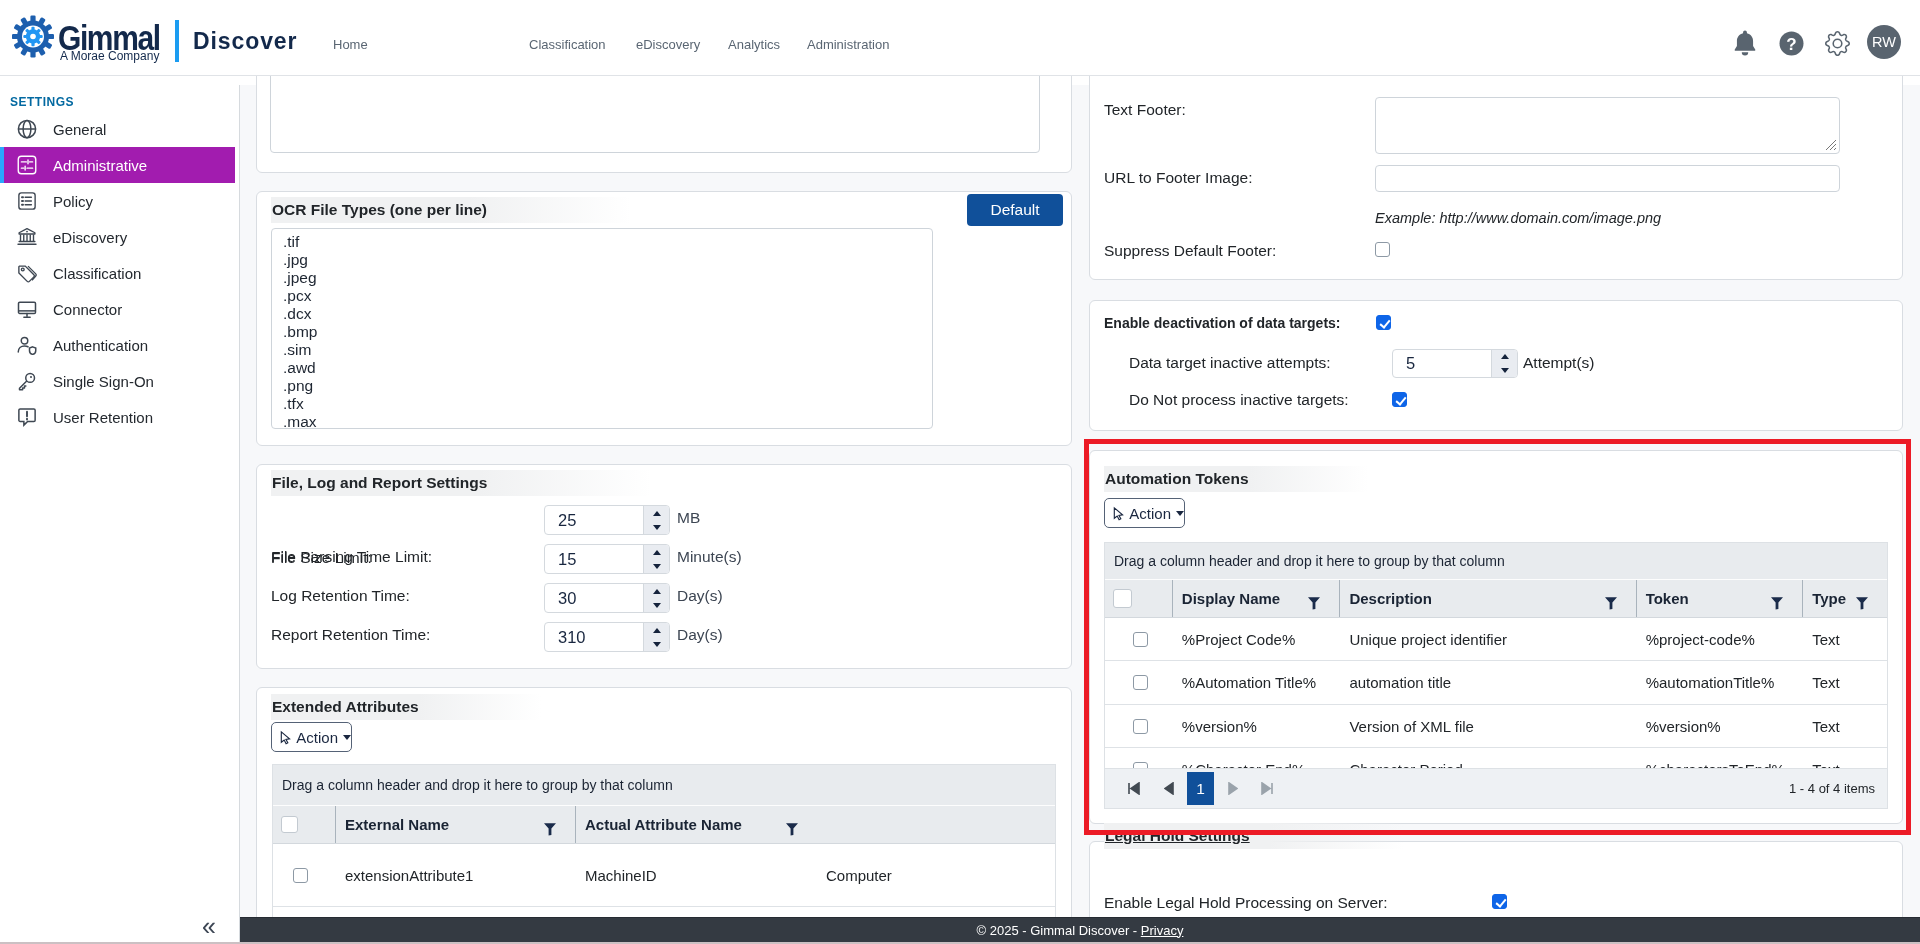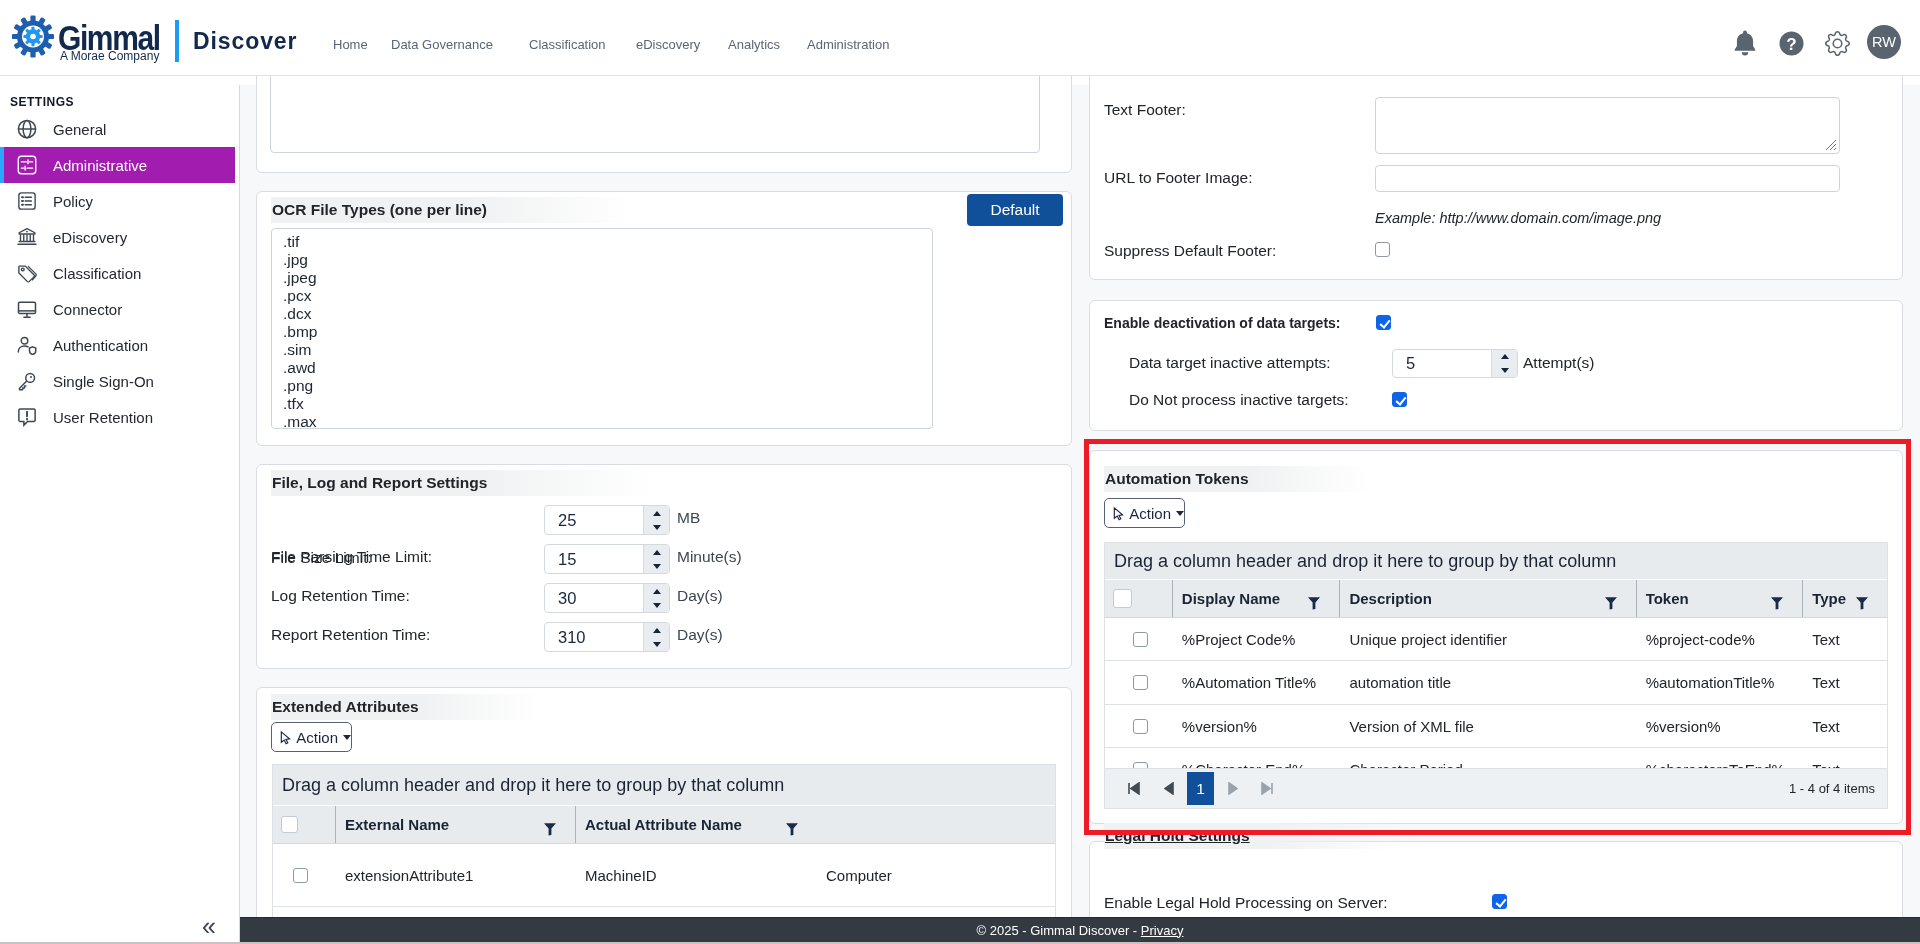--- a/index.html
+++ b/index.html
@@ -31,21 +31,21 @@
 .tri-up { width:0; height:0; border-left:4.5px solid transparent; border-right:4.5px solid transparent; border-bottom:5.5px solid #15233c; }
 .tri-dn { width:0; height:0; border-left:4.5px solid transparent; border-right:4.5px solid transparent; border-top:5.5px solid #15233c; }
 
 
 .btn-primary { position:absolute; background:#10509a; color:#fff; font-size:16px; border-radius:4px; display:flex; align-items:center; justify-content:center; }
 .btn-action { position:absolute; background:#fff; border:1px solid #556276; border-radius:5px; display:flex; align-items:center; gap:5px; font-size:15px; color:#1a2740; padding-left:8px; }
 .caret { width:0; height:0; border-left:4.5px solid transparent; border-right:4.5px solid transparent; border-top:5px solid #1a2740; }
 
 
 .grid { position:absolute; border:1px solid #dde1e5; }
-.dragbar { background:#e8ebee; font-size:18px; color:#1b2433; display:flex; align-items:center; padding-left:9px; border-bottom:1px solid #fdfdfd; }
+.dragbar { background:#e8ebee; font-size:14px; color:#1b2433; display:flex; align-items:center; padding-left:9px; border-bottom:1px solid #fdfdfd; }
 .ghead { background:#e8ebee; display:flex; border-bottom:1px solid #d3d8dd; }
 .ghead .gc { position:relative; border-right:1px solid #a9b3bc; display:flex; align-items:center; }
 .ghead .gc:last-child { border-right:none; }
 .ghead .gc .t { font-size:15px; font-weight:bold; color:#1a2434; padding-left:9px; white-space:nowrap; }
 .funnel { position:absolute; right:18px; top:50%; margin-top:-3px; }
 .grow { background:#fff; display:flex; border-bottom:1px solid #dee2e6; }
 .grow .gc { font-size:15px; color:#212529; display:flex; align-items:center; padding-left:9px; white-space:nowrap; }
 .pager { position:absolute; background:#eef1f4; border-top:1px solid #dde1e5; display:flex; align-items:center; }
 .pbtn { width:33px; height:33px; display:flex; align-items:center; justify-content:center; border-radius:4px; }
 .pnum { width:27px; height:33px; background:#10509a; color:#fff; font-size:15.5px; display:flex; align-items:center; justify-content:center; }
@@ -334,21 +334,20 @@
         <rect x="20.4" y="12.8" width="3.2" height="5" rx="1" transform="rotate(315 22 22.5)"></rect>
       </g>
     </g>
     <circle cx="22" cy="22.5" r="2.8" fill="#fff"></circle>
   </svg>
   <div class="abs" style="left:58px; top:20.7px; font-size:30px; font-weight:bold; color:#13294b; letter-spacing:-1.4px; line-height:1; transform:scale(1,1.15); transform-origin:left top;">Gimmal</div>
   <div class="abs" style="left:60px; top:50px; font-size:12px; color:#13294b; line-height:1;">A Morae Company</div>
   <div class="abs" style="left:175px; top:20px; width:4px; height:42px; background:#1b9cf1;"></div>
   <div class="abs" style="left:193px; top:30px; font-size:23px; font-weight:bold; color:#13294b; letter-spacing:0.9px; line-height:1;">Discover</div>
   <div class="nav" style="left:333px;">Home</div>
-  <div class="nav" style="left:391px;">Data Governance</div>
   <div class="nav" style="left:529px;">Classification</div>
   <div class="nav" style="left:636px;">eDiscovery</div>
   <div class="nav" style="left:728px;">Analytics</div>
   <div class="nav" style="left:807px;">Administration</div>
 
   <svg class="abs" style="left:1732px; top:29px;" width="26" height="28" viewBox="0 0 24 26">
     <path fill="#59646f" d="M12 1.5 c1 0 1.8 .8 1.8 1.8 v.7 c3.4 .8 5.7 3.7 5.7 7.3 v4.5 l2 3.2 c.3 .6 0 1.2 -.7 1.2 H3.2 c-.7 0 -1 -.6 -.7 -1.2 l2 -3.2 v-4.5 c0 -3.6 2.3 -6.5 5.7 -7.3 v-.7 c0 -1 .8 -1.8 1.8 -1.8 z"></path>
     <path fill="#59646f" d="M9 21.5 h6 a3 3 0 0 1 -6 0 z"></path>
   </svg>
 
@@ -359,21 +358,21 @@
 
   <svg class="abs" style="left:1825px; top:31px;" width="25" height="25" viewBox="0 0 16 16" fill="#59646f">
     <path d="M8 4.754a3.246 3.246 0 1 0 0 6.492 3.246 3.246 0 0 0 0-6.492zM5.754 8a2.246 2.246 0 1 1 4.492 0 2.246 2.246 0 0 1-4.492 0z"></path>
     <path d="M9.796 1.343c-.527-1.79-3.065-1.79-3.592 0l-.094.319a.873.873 0 0 1-1.255.52l-.292-.16c-1.64-.892-3.433.902-2.54 2.541l.159.292a.873.873 0 0 1-.52 1.255l-.319.094c-1.79.527-1.79 3.065 0 3.592l.319.094a.873.873 0 0 1 .52 1.255l-.16.292c-.892 1.64.901 3.434 2.541 2.54l.292-.159a.873.873 0 0 1 1.255.52l.094.319c.527 1.79 3.065 1.79 3.592 0l.094-.319a.873.873 0 0 1 1.255-.52l.292.16c1.64.893 3.434-.902 2.54-2.541l-.159-.292a.873.873 0 0 1 .52-1.255l.319-.094c1.79-.527 1.79-3.065 0-3.592l-.319-.094a.873.873 0 0 1-.52-1.255l.16-.292c.893-1.64-.902-3.433-2.541-2.54l-.292.159a.873.873 0 0 1-1.255-.52l-.094-.319zm-2.633.283c.246-.835 1.428-.835 1.674 0l.094.319a1.873 1.873 0 0 0 2.693 1.115l.291-.16c.764-.415 1.6.42 1.184 1.185l-.159.292a1.873 1.873 0 0 0 1.116 2.692l.318.094c.835.246.835 1.428 0 1.674l-.319.094a1.873 1.873 0 0 0-1.115 2.693l.16.291c.415.764-.42 1.6-1.185 1.184l-.291-.159a1.873 1.873 0 0 0-2.693 1.116l-.094.318c-.246.835-1.428.835-1.674 0l-.094-.319a1.873 1.873 0 0 0-2.692-1.115l-.292.16c-.764.415-1.6-.42-1.184-1.185l.159-.291A1.873 1.873 0 0 0 1.945 8.93l-.319-.094c-.835-.246-.835-1.428 0-1.674l.319-.094A1.873 1.873 0 0 0 3.06 4.377l-.16-.292c-.415-.764.42-1.6 1.185-1.184l.292.159a1.873 1.873 0 0 0 2.692-1.115l.094-.319z"></path>
   </svg>
 
   <div class="abs" style="left:1867px; top:25px; width:34px; height:34px; border-radius:50%; background:#59646f; color:#fff; font-size:14.5px; display:flex; align-items:center; justify-content:center;">RW</div>
 </div>
 
 <div id="side" class="abs">
-  <div class="abs" style="left:10px; top:10px; font-size:12px; font-weight:bold; color:#0f172a; letter-spacing:0.5px;">SETTINGS</div>
+  <div class="abs" style="left:10px; top:10px; font-size:12px; font-weight:bold; color:#0369a1; letter-spacing:0.5px;">SETTINGS</div>
   <div class="sitem" style="top:26px;"><svg class="ic" viewBox="0 0 16 16" fill="none" stroke="#3e4752" stroke-width="1.2">
           <circle cx="8" cy="8" r="6.9"></circle>
           <ellipse cx="8" cy="8" rx="3.1" ry="6.9"></ellipse>
           <path d="M1.1 8 h13.8"></path>
           <path d="M2 4.5 c1.5 1 3.6 1.6 6 1.6 s4.5 -.6 6 -1.6 M2 11.5 c1.5 -1 3.6 -1.6 6 -1.6 s4.5 .6 6 1.6" stroke-width="0"></path>
         </svg>General</div>
   <div class="sitem sel" style="top:62px;"><svg class="ic" viewBox="0 0 16 16" fill="none" stroke="#fff" stroke-width="1.1">
           <rect x="1" y="1" width="14" height="14" rx="2.5"></rect>
           <path d="M3.5 5.5 h4 M10 5.5 h2.5 M3.5 10.5 h2 M8 10.5 h4.5" stroke-linecap="round"></path>
           <path d="M8.8 4 v3 M6.5 9 v3" stroke-linecap="round"></path>

